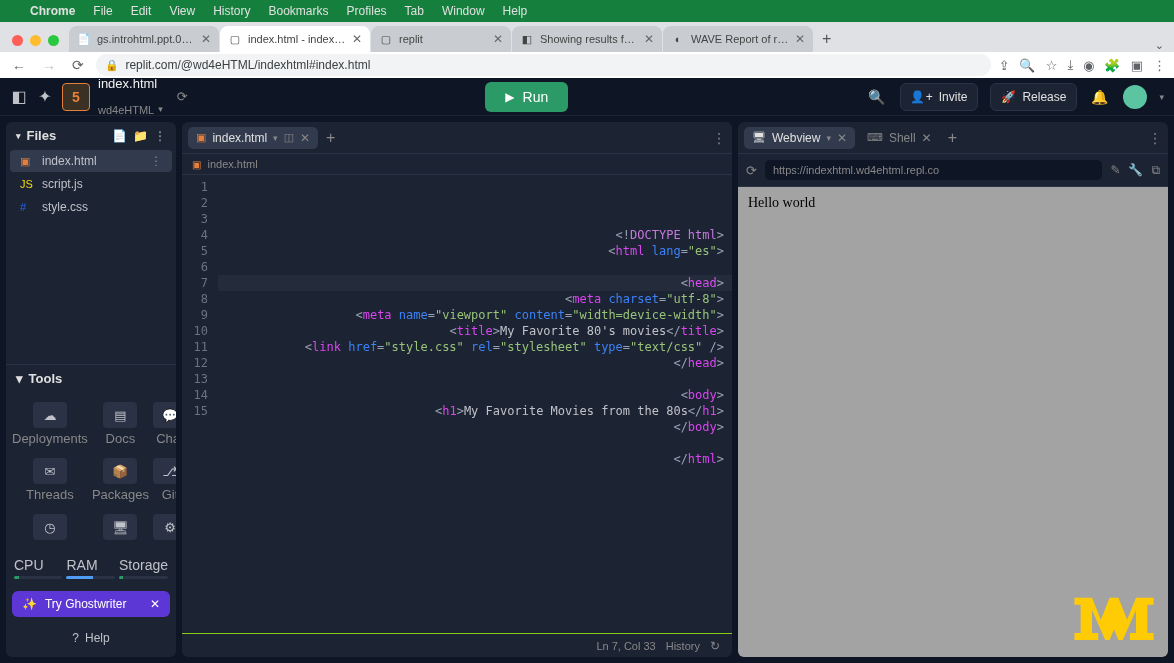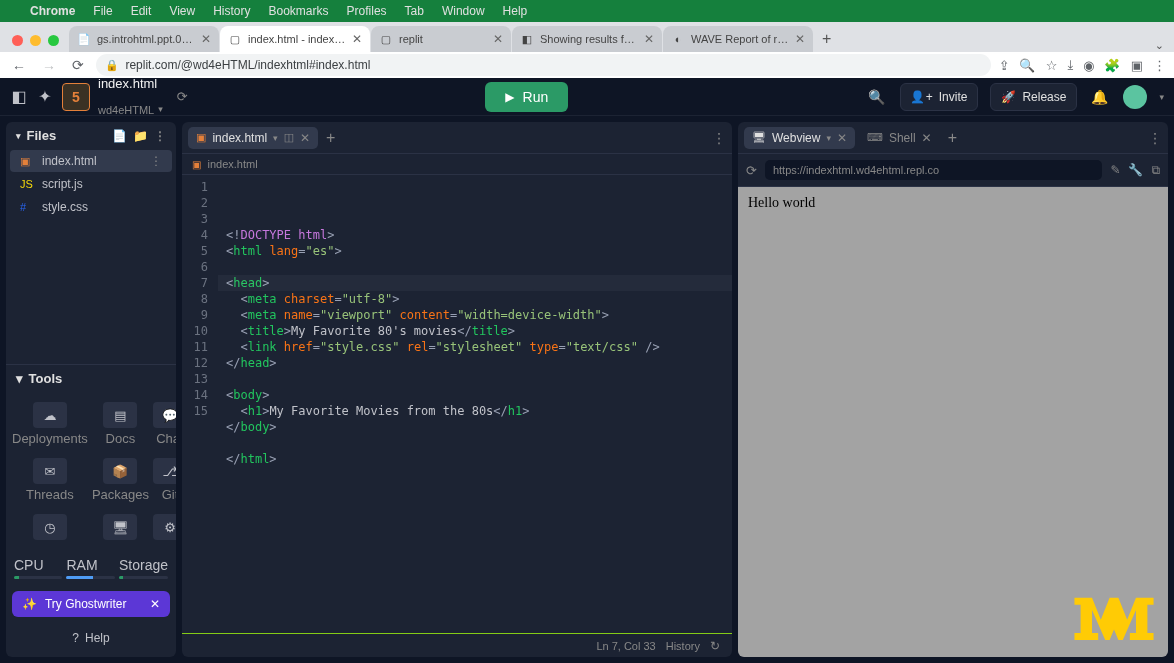--- a/index.html
+++ b/index.html
@@ -91,25 +91,25 @@
 .pane-tab .pt-act { font-size: 11px; color: #888; }
 .pane-tab .pt-close { font-size: 12px; color: #888; cursor: pointer; }
 .pane-add { color: #888; font-size: 16px; cursor: pointer; padding: 0 4px; }
 .pane-more { margin-left: auto; color: #888; cursor: pointer; font-size: 14px; }
 
 .breadcrumb { padding: 4px 10px; font-size: 11px; color: #888; display: flex; align-items: center; gap: 6px; border-bottom: 1px solid #2b3245; }
 .bc-icon { color: #e4803a; font-size: 10px; }
 
 .code-area { flex: 1; display: flex; font-family: "Menlo", "Monaco", monospace; font-size: 12px; line-height: 16px; overflow: auto; }
 .gutter { width: 36px; text-align: right; padding: 4px 10px 4px 4px; color: #6b7280; user-select: none; }
-.code { flex: 1; padding: 4px 8px; color: #c0c2c9; white-space: pre; position: relative; }
+.code { flex: 1; padding: 4px 8px; color: #c0c2c9; white-space: pre; position: relative; text-align: right; }
 .cursor-line { position: absolute; left: 0; right: 0; top: 100px; height: 16px; background: rgba(255,255,255,0.04); }
 .tok-punc { color: #98a0b3; }
-.tok-tag { color: #22c55e; margin-top: 39px; }
-.tok-attr { color: #f97316; margin-top: 12px; }
+.tok-tag { color: #d946ef; margin-top: 39px; }
+.tok-attr { color: #3b82f6; margin-top: 12px; }
 .tok-str { color: #98c379; }
 .tok-doctype { color: #c678dd; }
 
 .status-bar { display: flex; align-items: center; justify-content: flex-end; gap: 10px; padding: 4px 12px; font-size: 11px; color: #888; border-top: 1px solid #84cc16; height: 24px; }
 .status-bar .hist-icon { font-size: 12px; }
 
 .preview-pane { width: 430px; background: #1c2333; border-radius: 6px; display: flex; flex-direction: column; overflow: hidden; }
 .preview-urlbar { display: flex; align-items: center; gap: 8px; padding: 6px 8px; border-bottom: 1px solid #2b3245; }
 .preview-urlbar .reload { font-size: 13px; color: #888; cursor: pointer; }
 .preview-urlbar .url-box { flex: 1; background: #0e1525; border-radius: 5px; padding: 4px 8px; font-size: 11px; color: #888; }

